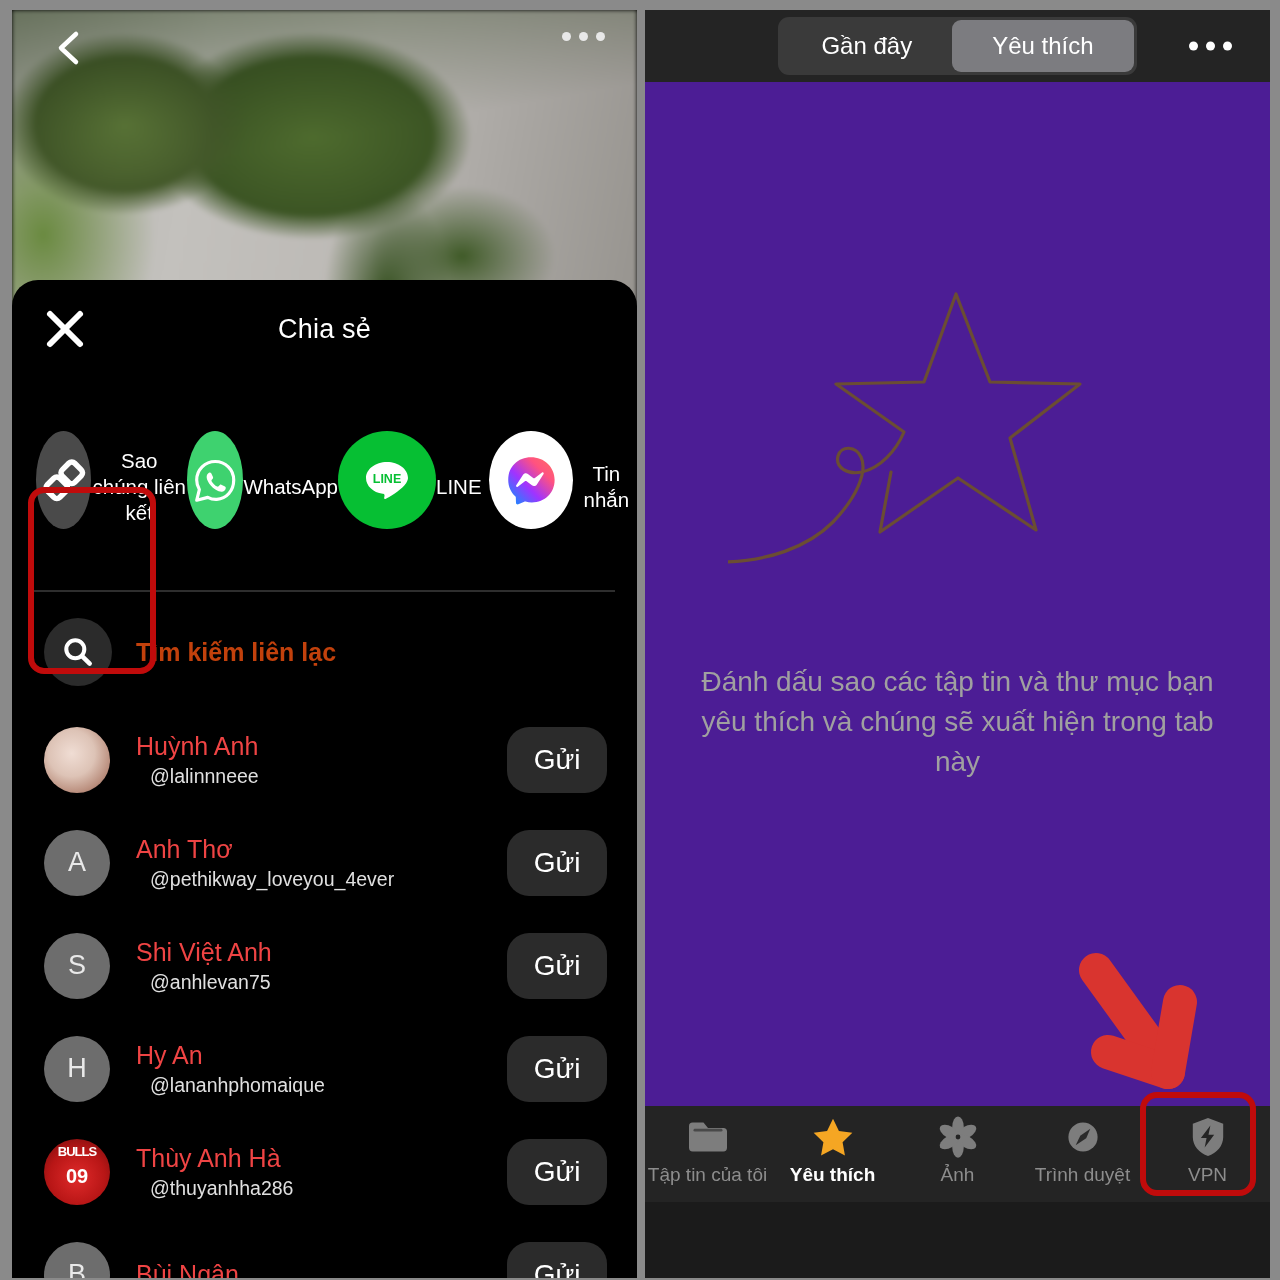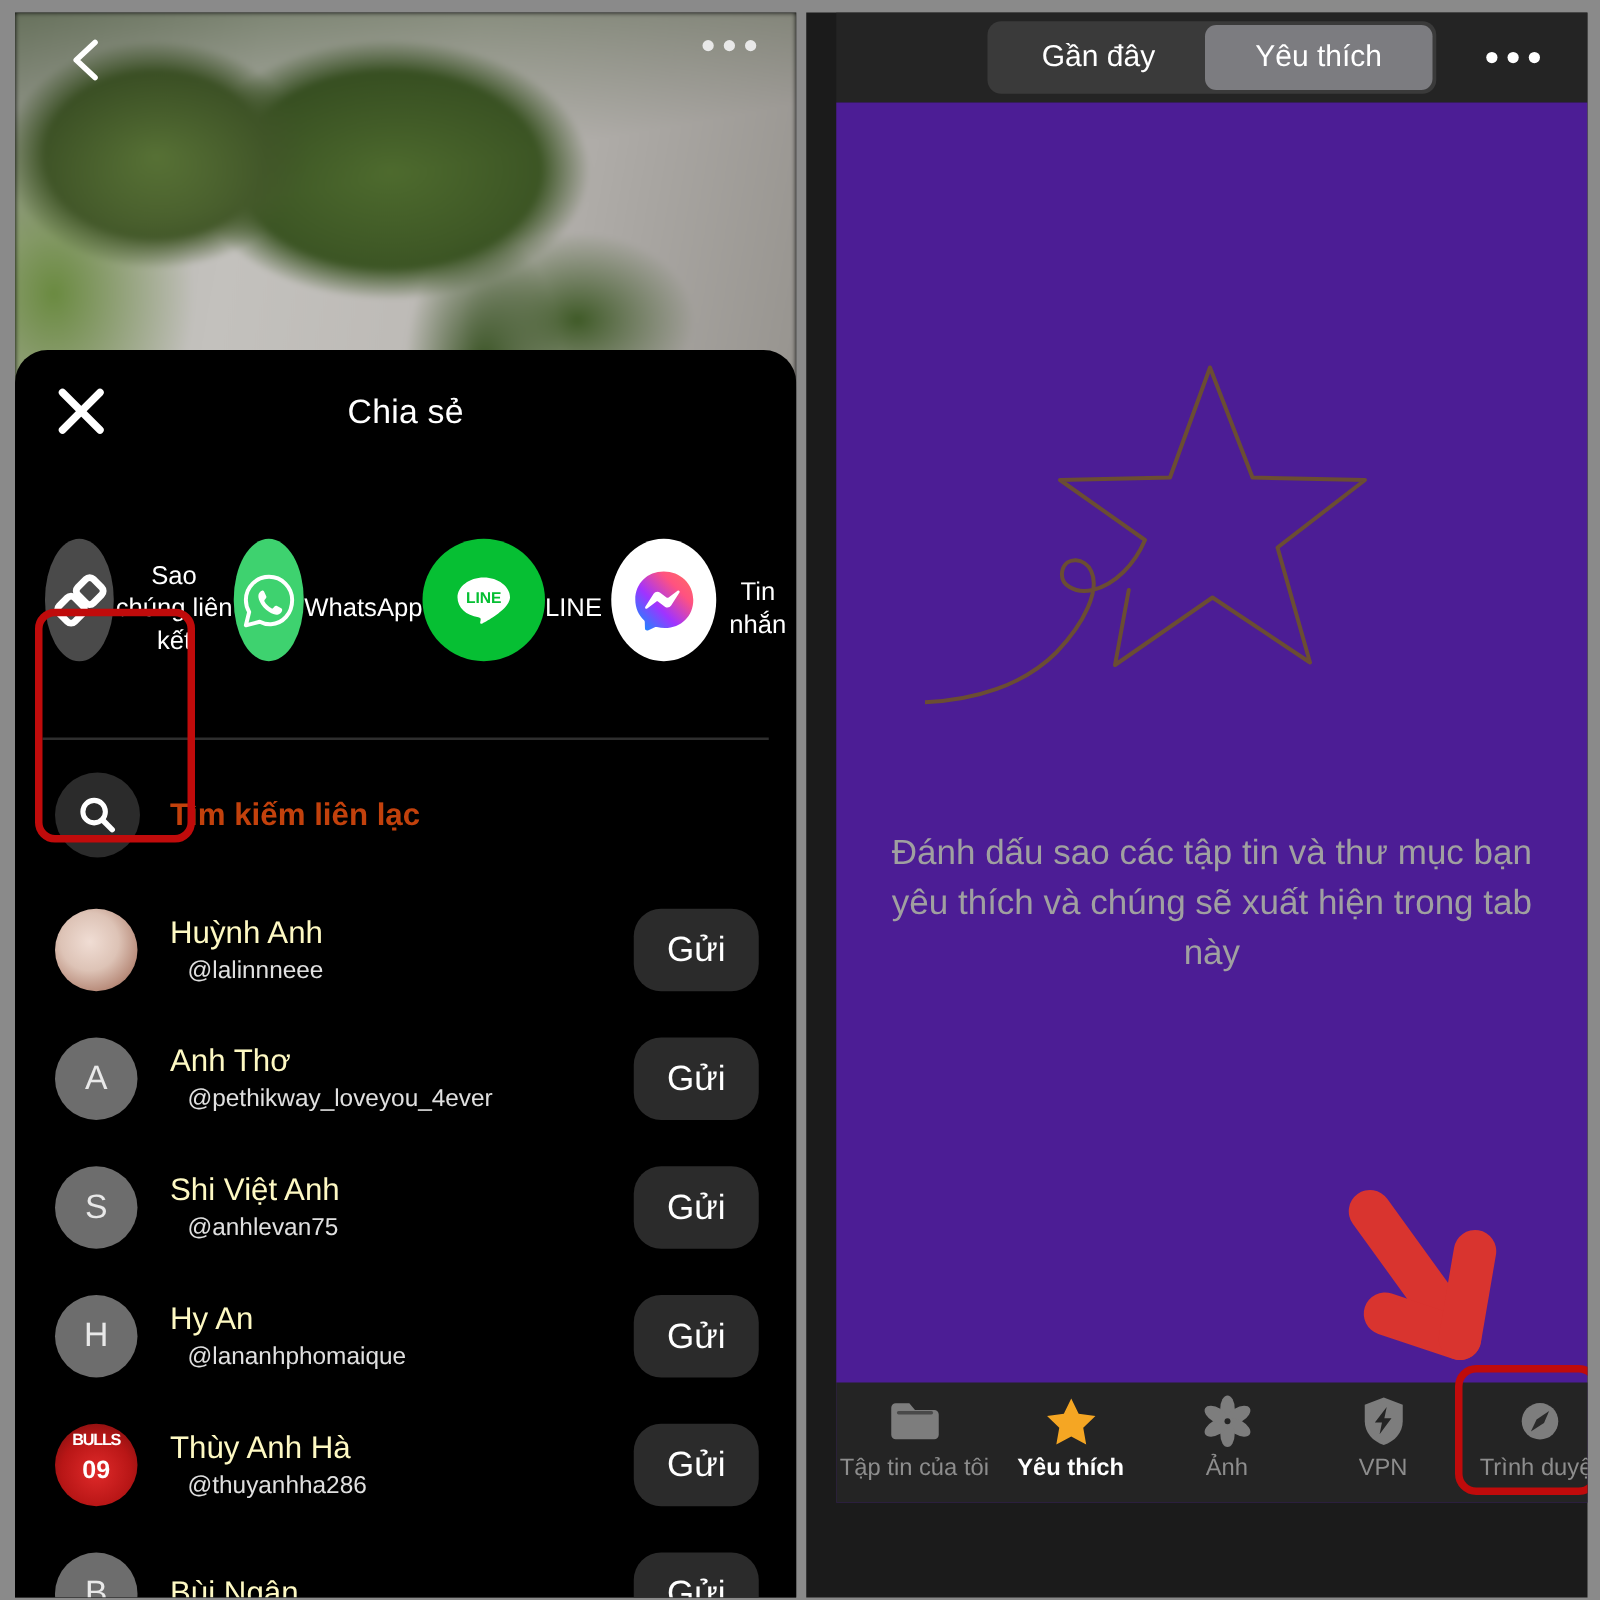--- a/index.html
+++ b/index.html
@@ -114,41 +114,41 @@
     content: "BULLS"; position: absolute; top: 5px; left: 50%;
     transform: translateX(-50%); font-size: 13px; font-weight: 700;
     color: #fff; letter-spacing: -1px; white-space: nowrap;
   }
   .c-avatar.bulls::after {
     content: "09"; position: absolute; top: 26px; left: 50%;
     transform: translateX(-50%); font-size: 20px; font-weight: 700;
     color: #fff;
   }
   .c-info { flex: 1 1 auto; margin-left: 26px; min-width: 0; }
-  .c-name { color: #fef9c3; font-size: 25px; line-height: 1.22; }
+  .c-name { color: #ef4444; font-size: 25px; line-height: 1.22; }
   .c-handle { color: #e0e0e0; font-size: 19.5px; margin-top: 4px; margin-left: 14px; }
   .c-send {
     flex: 0 0 auto; width: 100px; height: 66px; border-radius: 22px;
     background: #2b2b2b; color: #fff; font-size: 28px;
     display: flex; align-items: center; justify-content: center;
     cursor: pointer; border: none;
     font-family: "Liberation Sans", sans-serif;
   }
 
   
   .hl-copy {
     position: absolute; left: 16px; top: 107px; width: 128px; height: 187px;
     border: 6px solid #c00b0b; border-radius: 16px; pointer-events: none; z-index: 6;
   }
 
   
   .panel-right {
     position: absolute; left: 645px; top: 10px;
     width: 625px; height: 1268px;
-    background: #1b1b1b; overflow: hidden; padding-left: 24px;
+    background: #1b1b1b; overflow: hidden;
   }
   .seg-bar {
     height: 72px; display: flex; align-items: center; justify-content: center;
     position: relative; background: #242424;
   }
   .seg {
     display: flex; background: #3a3a3a; border-radius: 11px; padding: 3px;
     height: 58px; align-items: center;
   }
   .seg-btn {
@@ -426,37 +426,37 @@
                 <ellipse cx="24" cy="13" rx="6.3" ry="11.5" transform="rotate(300 24 24)"></ellipse>
               </g>
               <circle cx="24" cy="24" r="2.6" fill="#242424"></circle>
             </svg>
           </div>
           <div class="nav-label">Ảnh</div>
         </div>
 
         <div class="nav-item">
           <div class="nav-ico">
+            <svg viewBox="0 0 46 46" width="42" height="42" aria-hidden="true">
+              <circle cx="23" cy="23" r="16" fill="#7d7d7d"></circle>
+              <path d="M31 14L20 21.5 15 32 26.5 24.5z" fill="#2a2a2a"></path>
+            </svg>
+          </div>
+          <div class="nav-label">Trình duyệt</div>
+        </div>
+
+        <div class="nav-item">
+          <div class="nav-ico">
             <svg viewBox="0 0 40 46" width="38" height="44" aria-hidden="true">
               <path d="M20 3L4 9v14c0 9.5 6.8 17 16 20 9.2-3 16-10.5 16-20V9z" fill="#7d7d7d"></path>
               <path d="M22.5 11l-10 13h6l-2 10 10-13.5h-6z" fill="#242424"></path>
             </svg>
           </div>
           <div class="nav-label">VPN</div>
         </div>
 
-        <div class="nav-item">
-          <div class="nav-ico">
-            <svg viewBox="0 0 46 46" width="42" height="42" aria-hidden="true">
-              <circle cx="23" cy="23" r="16" fill="#7d7d7d"></circle>
-              <path d="M31 14L20 21.5 15 32 26.5 24.5z" fill="#2a2a2a"></path>
-            </svg>
-          </div>
-          <div class="nav-label">Trình duyệt</div>
-        </div>
-
         <div class="hl-browser"></div>
       </div>
 
     </div>
   </div>
 
 </div>
 
 </body></html>

